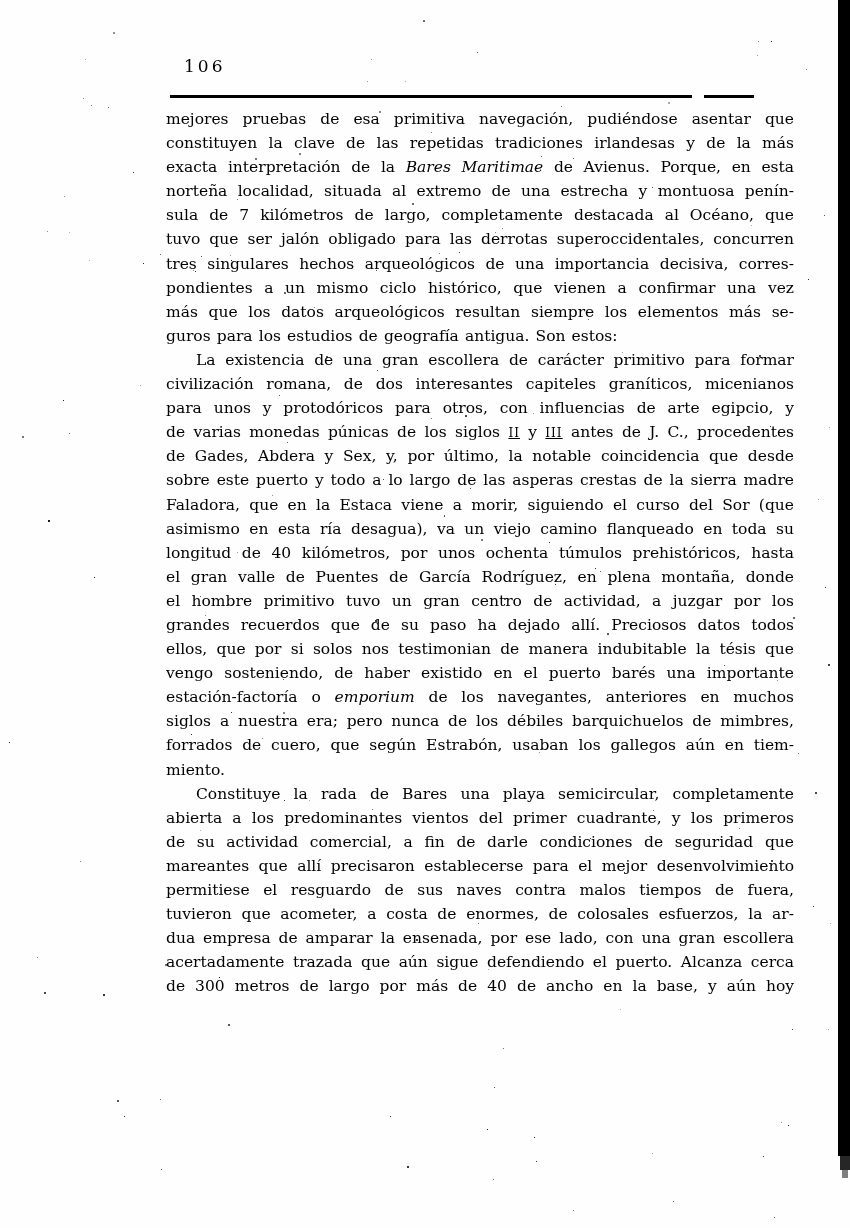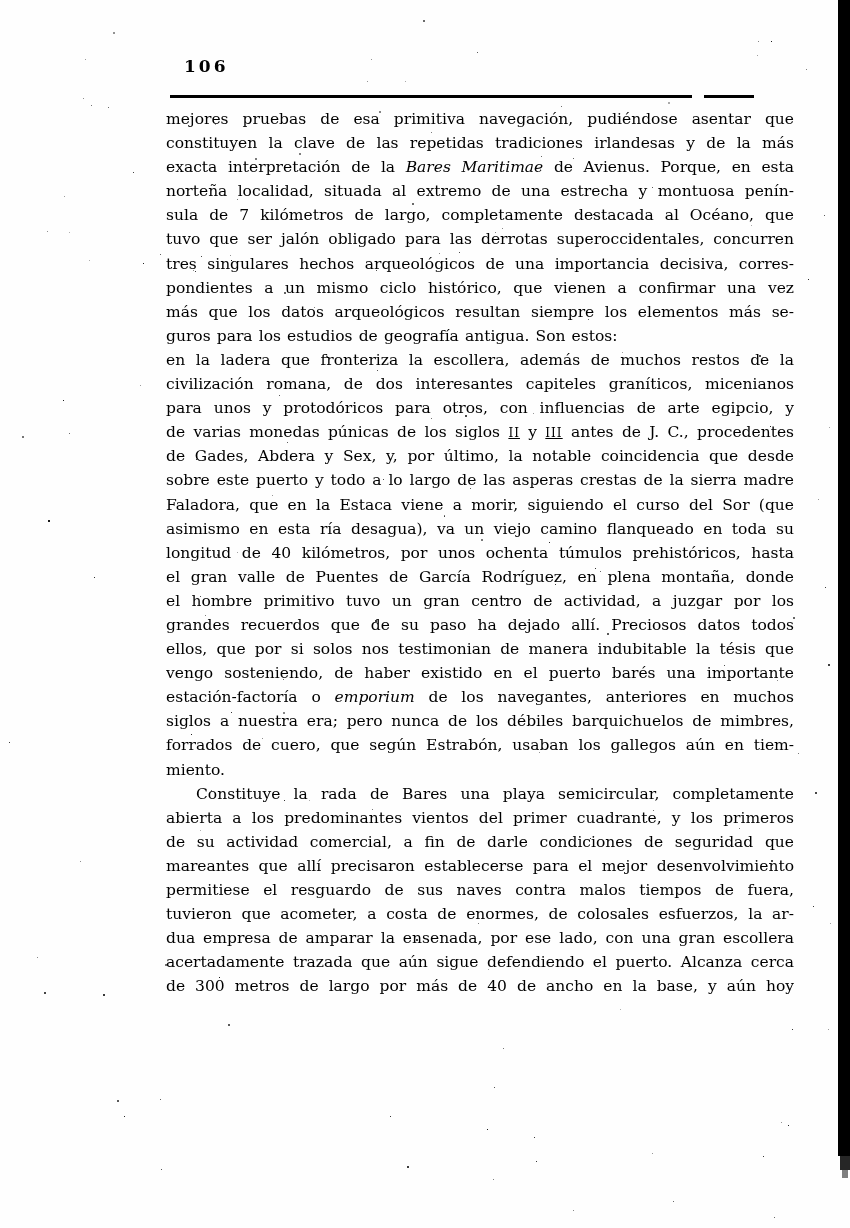--- a/index.html
+++ b/index.html
@@ -6,21 +6,21 @@
   body{
     width:850px;height:1228px;position:relative;overflow:hidden;
     background:#fefefe;color:#000;
     font-family:"DejaVu Serif", serif;
   }
   .page{position:absolute;inset:0;}
   
   .header{position:absolute;left:166px;top:50px;width:628px;height:32px;}
   .pagenum{
     position:absolute;left:18px;top:6px;
-    font-size:17px;letter-spacing:3px;font-weight:700;
+    font-size:17px;letter-spacing:3px;font-weight:400;
   }
   .journal-title{
     position:absolute;left:0;right:0;top:2px;text-align:center;
     font-size:19px;font-weight:bold;letter-spacing:1.5px;
   }
   .rule{
     position:absolute;left:170px;top:95px;width:590px;height:3px;
     background:linear-gradient(90deg,
       #000 0,#000 88.5%,
       rgba(0,0,0,0) 88.5%,rgba(0,0,0,0) 90.5%,
@@ -234,21 +234,21 @@
       <div class="line"><span>mejores pruebas de esa primitiva navegación, pudiéndose asentar que</span></div>
       <div class="line"><span>constituyen la clave de las repetidas tradiciones irlandesas y de la más</span></div>
       <div class="line"><span>exacta interpretación de la </span><span class="it">Bares Maritimae</span><span> de Avienus. Porque, en esta</span></div>
       <div class="line"><span>norteña localidad, situada al extremo de una estrecha y montuosa penín-</span></div>
       <div class="line"><span>sula de 7 kilómetros de largo, completamente destacada al Océano, que</span></div>
       <div class="line"><span>tuvo que ser jalón obligado para las derrotas superoccidentales, concurren</span></div>
       <div class="line"><span>tres singulares hechos arqueológicos de una importancia decisiva, corres-</span></div>
       <div class="line"><span>pondientes a un mismo ciclo histórico, que vienen a confirmar una vez</span></div>
       <div class="line"><span>más que los datos arqueológicos resultan siempre los elementos más se-</span></div>
       <div class="line last"><span>guros para los estudios de geografía antigua. Son estos:</span></div>
-      <div class="line"><span>en la ladera que fronteriza la escollera, además de muchos restos de la</span></div>
+      <div class="line indent"><span>La existencia de una gran escollera de carácter primitivo para formar</span></div>
       <div class="line"><span>civilización romana, de dos interesantes capiteles graníticos, micenianos</span></div>
       <div class="line"><span>para unos y protodóricos para otros, con influencias de arte egipcio, y</span></div>
       <div class="line"><span>de varias monedas púnicas de los siglos </span><span class="sc">II</span><span> y </span><span class="sc">III</span><span> antes de J. C., procedentes</span></div>
       <div class="line"><span>de Gades, Abdera y Sex, y, por último, la notable coincidencia que desde</span></div>
       <div class="line"><span>sobre este puerto y todo a lo largo de las asperas crestas de la sierra madre</span></div>
       <div class="line"><span>Faladora, que en la Estaca viene a morir, siguiendo el curso del Sor (que</span></div>
       <div class="line"><span>asimismo en esta ría desagua), va un viejo camino flanqueado en toda su</span></div>
       <div class="line"><span>longitud de 40 kilómetros, por unos ochenta túmulos prehistóricos, hasta</span></div>
       <div class="line"><span>el gran valle de Puentes de García Rodríguez, en plena montaña, donde</span></div>
       <div class="line"><span>el hombre primitivo tuvo un gran centro de actividad, a juzgar por los</span></div>

